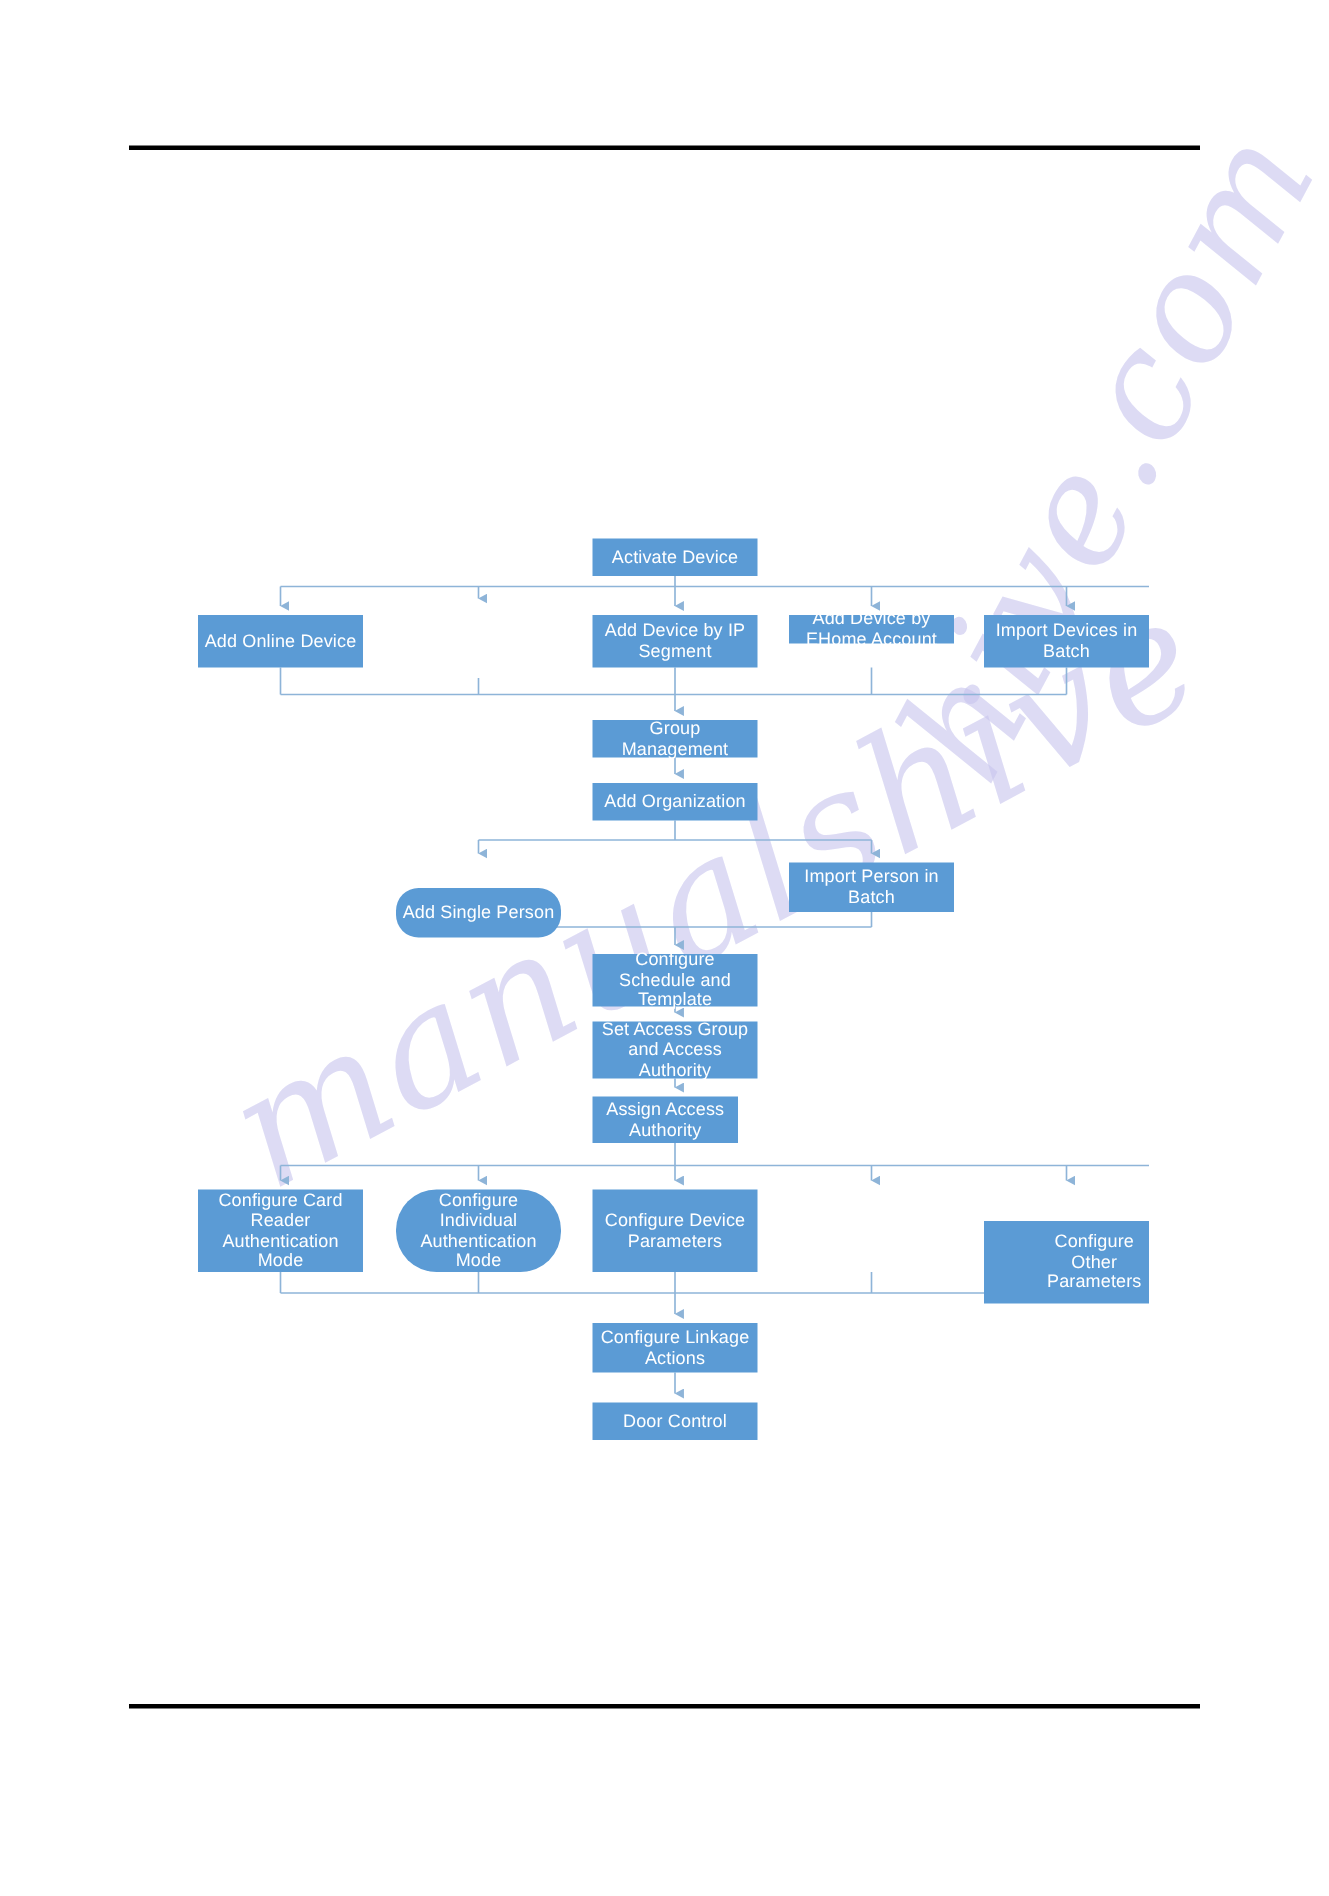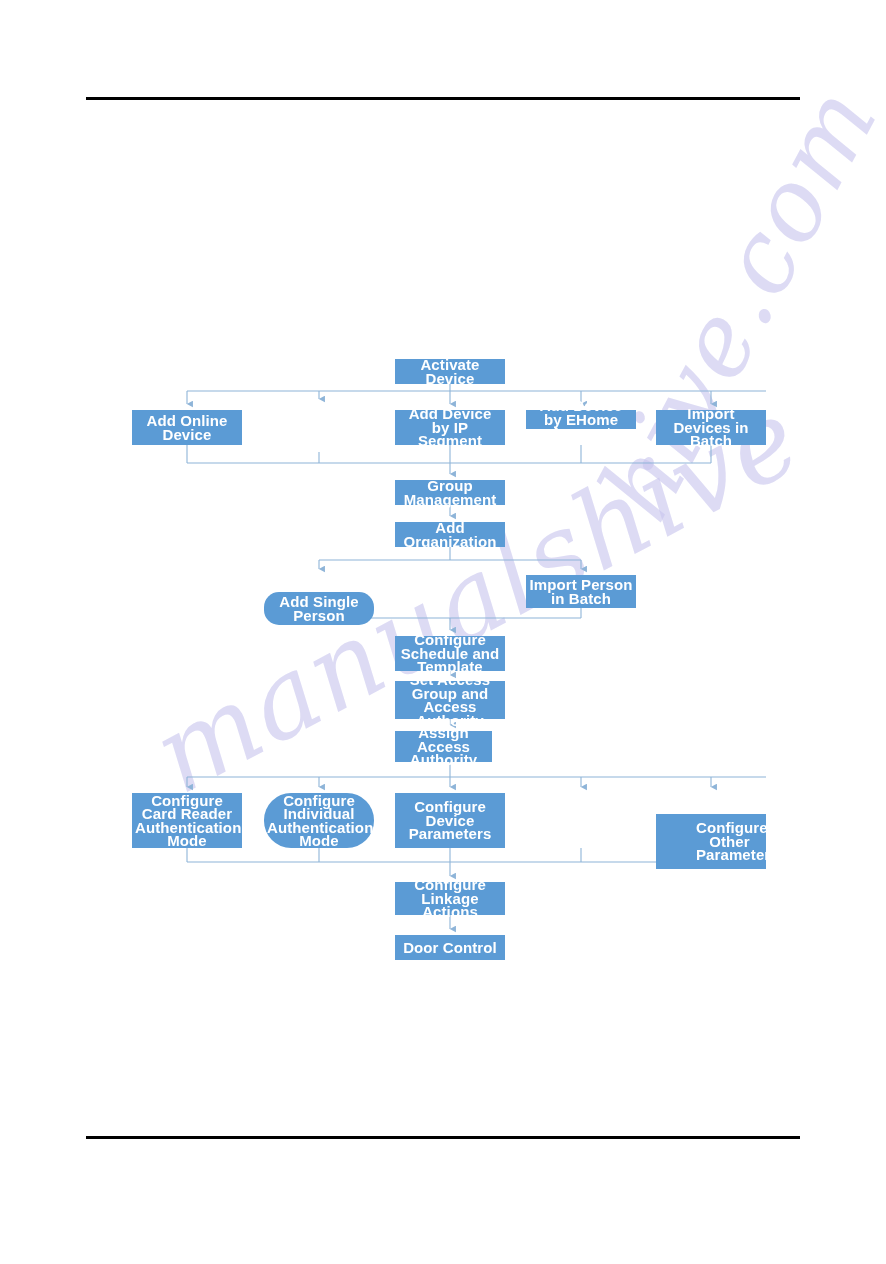--- a/index.html
+++ b/index.html
@@ -70,22 +70,22 @@
     top: 0;
     width: 886px;
     height: 1264px;
     z-index: 10;
   }
   .node {
     position: absolute;
     box-sizing: border-box;
     background: #5b9bd5;
     color: #ffffff;
-    font-weight: bold;
-    font-size: 15px;
+    font-weight: normal;
+    font-size: 12px;
     line-height: 13.5px;
     letter-spacing: .1px;
     text-align: center;
     display: flex;
     align-items: center;
     justify-content: center;
     padding: 1px 3px;
     z-index: 12;
   }
   .node span { display: block; width: 100%; }

